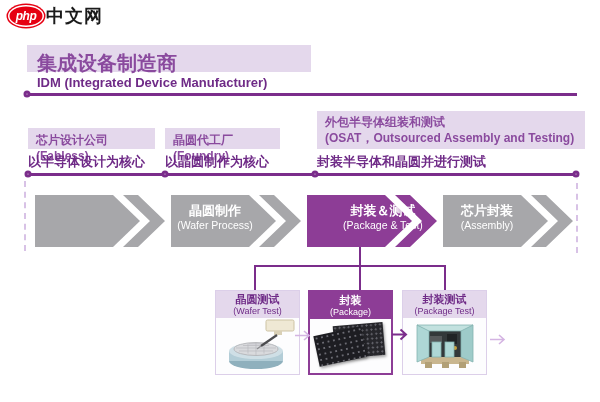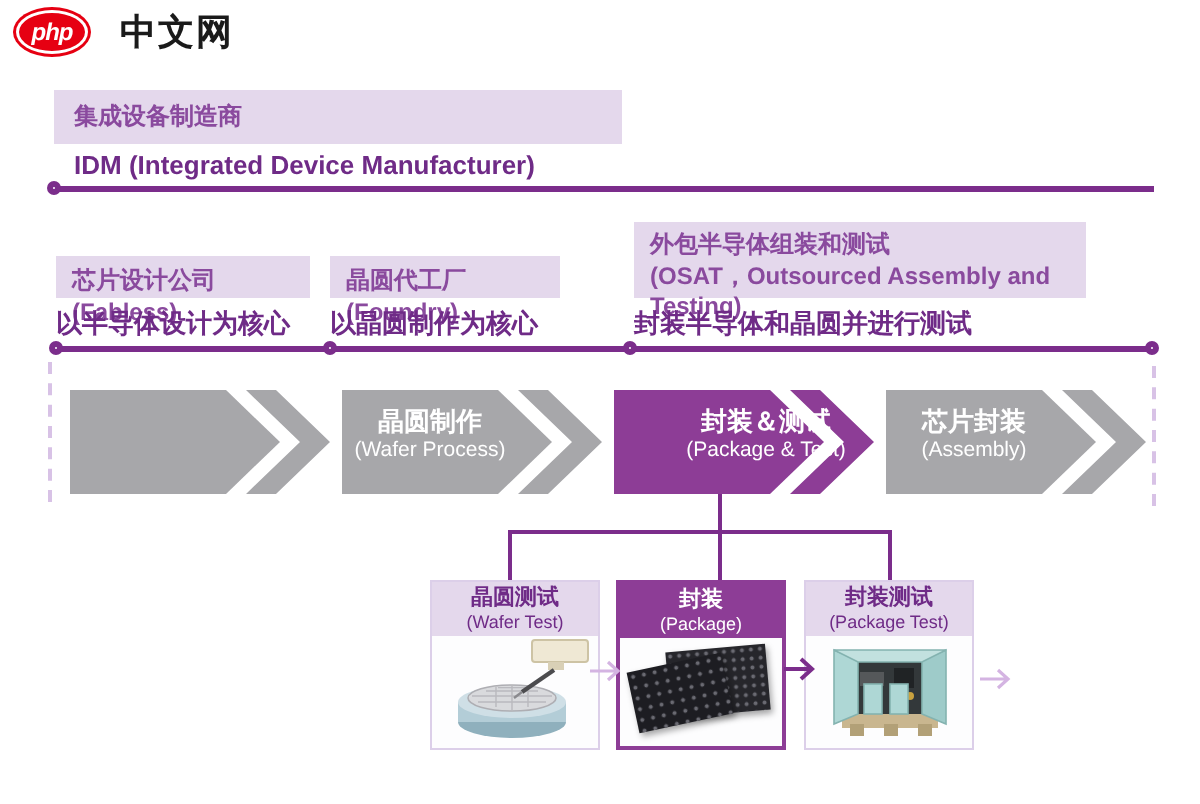--- a/index.html
+++ b/index.html
@@ -5,21 +5,21 @@
   :root{
     --lavender:#e4d8ec; --title-purple:#8a4a9e; --text-purple:#6f2b87;
     --line-purple:#7b2d8b; --accent-purple:#8d3d96; --chevron-gray:#a7a7aa;
     --dashed-purple:#d8c2e6; --logo-red:#e60012; --box-border:#dccfe9;
   }
   *{margin:0;padding:0;box-sizing:border-box;}
   body{font-family:"Liberation Sans","DejaVu Sans",sans-serif;background:#fff;}
   .stage{position:relative;width:600px;height:402px;background:#fff;overflow:hidden;}
 
   
-  .logo{position:absolute;left:8px;top:4px;display:flex;align-items:center;gap:16px;cursor:pointer;}
+  .logo{position:absolute;left:8px;top:4px;display:flex;align-items:center;gap:2px;cursor:pointer;}
   .php-badge{display:flex;align-items:center;justify-content:center;width:36px;height:22px;
     background:var(--logo-red);border-radius:50%;box-shadow:inset 0 0 0 1.5px #fff,0 0 0 1.5px var(--logo-red);
     color:#fff;font-weight:bold;font-style:italic;font-size:12px;letter-spacing:-.5px;}
   .logo-text{font-size:18px;font-weight:bold;color:#1a1a1a;letter-spacing:1px;}
 
   
   .tbox{position:absolute;background:var(--lavender);color:var(--title-purple);font-weight:bold;}
   .sub{position:absolute;color:var(--text-purple);font-weight:bold;}
 
   
@@ -59,32 +59,32 @@
 </head>
 <body>
 
 <div class="stage">
 
   <div class="logo">
     <span class="php-badge">php</span>
     <span class="logo-text">中文网</span>
   </div>
 
-  <div class="tbox" style="left:27px;top:45px;width:284px;height:27px;font-size:12px;padding:5px 0 0 10px;">集成设备制造商</div>
+  <div class="tbox" style="left:27px;top:45px;width:284px;height:27px;font-size:20px;padding:5px 0 0 10px;">集成设备制造商</div>
   <div class="sub" style="left:37px;top:75px;font-size:13px;font-weight:600;text-align:right;">IDM (Integrated Device Manufacturer)</div>
   <div class="hline" style="left:27px;top:93px;width:550px;"></div>
   <div class="dot" style="left:27px;top:94px;"></div>
 
   <div class="tbox" style="left:28px;top:128px;width:127px;height:21px;font-size:12px;padding:4px 0 0 8px;">芯片设计公司(Fabless)</div>
   <div class="sub" style="left:28px;top:153px;font-size:13px;">以半导体设计为核心</div>
 
   <div class="tbox" style="left:165px;top:128px;width:115px;height:21px;font-size:12px;padding:4px 0 0 8px;">晶圆代工厂(Foundry)</div>
   <div class="sub" style="left:165px;top:153px;font-size:13px;">以晶圆制作为核心</div>
 
-  <div class="tbox" style="left:317px;top:111px;width:226px;height:38px;font-size:12px;padding:4px 0 0 8px;line-height:1.3;">
+  <div class="tbox" style="left:317px;top:111px;width:268px;height:38px;font-size:12px;padding:4px 0 0 8px;line-height:1.3;">
     <span>外包半导体组装和测试</span><br>
     <span>(OSAT，Outsourced Assembly and Testing)</span>
   </div>
   <div class="sub" style="left:317px;top:153px;font-size:13px;">封装半导体和晶圆并进行测试</div>
 
   <div class="hline" style="left:28px;top:173px;width:548px;"></div>
   <div class="dot" style="left:28px;top:174px;"></div>
   <div class="dot" style="left:165px;top:174px;"></div>
   <div class="dot" style="left:315px;top:174px;"></div>
   <div class="dot" style="left:576px;top:174px;"></div>

